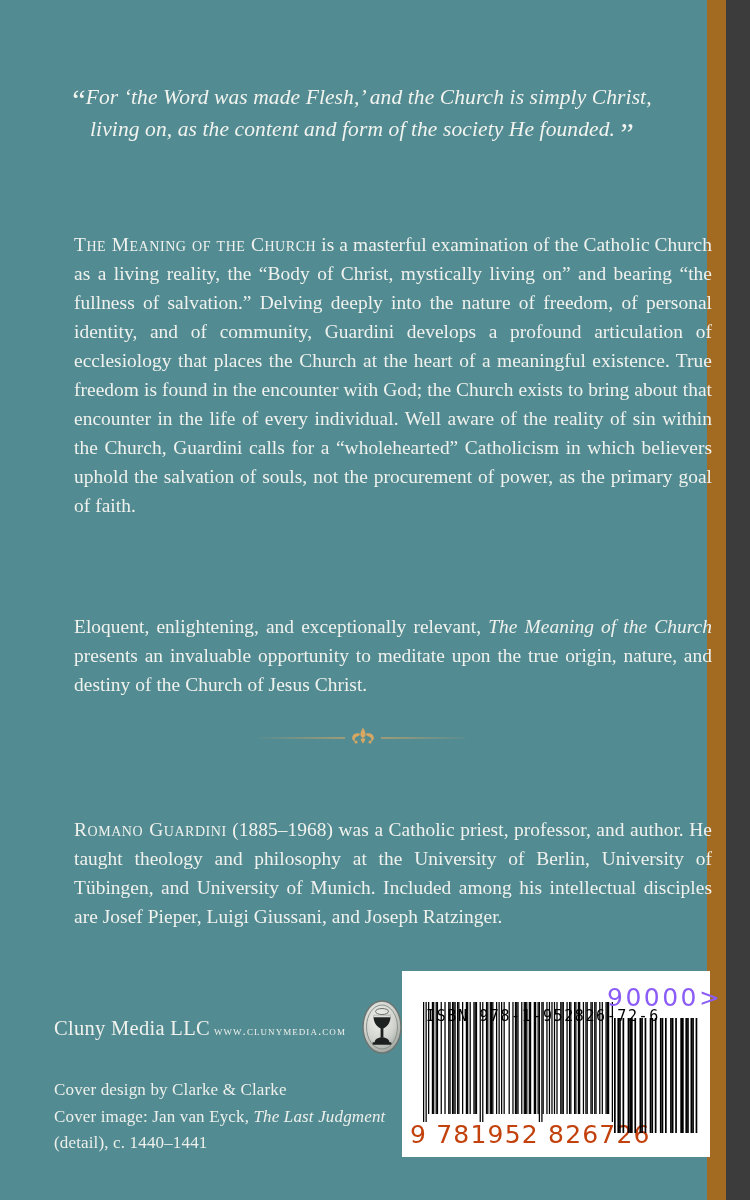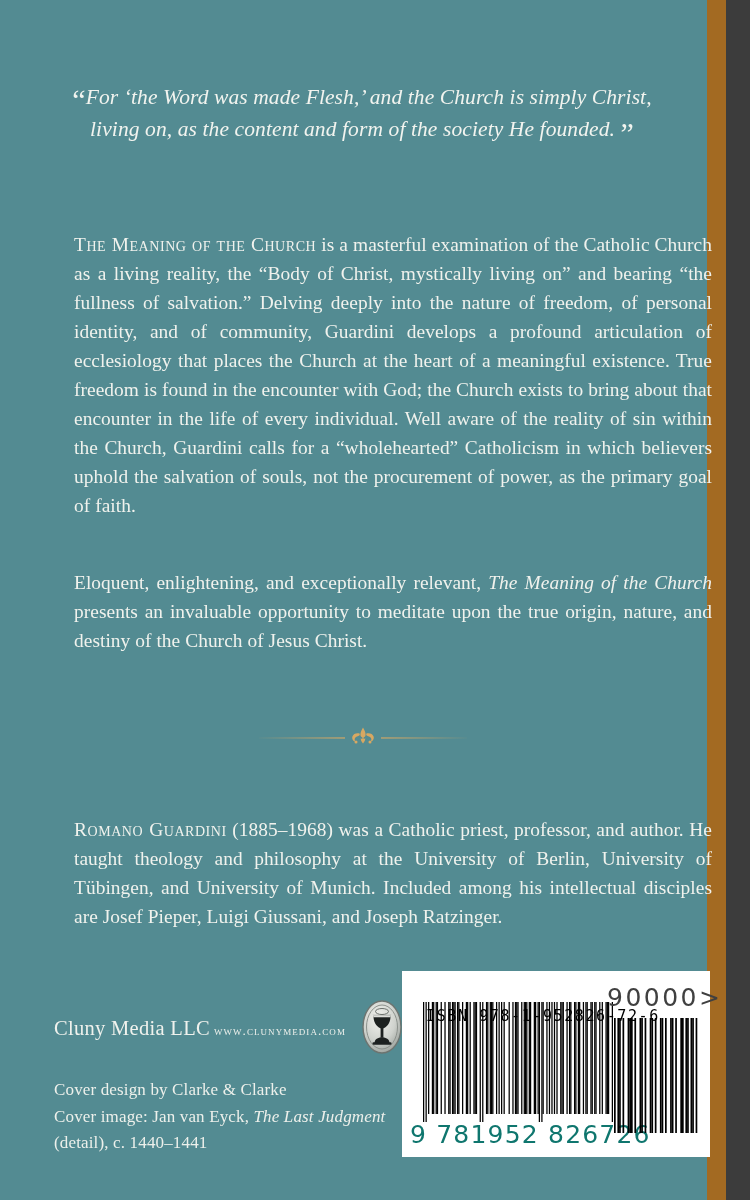--- a/index.html
+++ b/index.html
@@ -56,21 +56,21 @@
     left: 54px;
     width: 638px;
     font-size: 19.4px;
     line-height: 1.495;
     text-align: justify;
     color: #f0f2ed;
     letter-spacing: 0.05px;
     margin-left: 20px;
   }
   #para-main  { top: 230px; }
-  #para-second{ top: 568px; font-family: Liberation Serif, serif; }
+  #para-second{ top: 612px; font-family: Liberation Serif, serif; }
   #para-author{ top: 815px; }
 
   .smallcaps {
     font-variant: small-caps;
     letter-spacing: 0.55px;
   }
   .ital { font-style: italic; }
 
   
   #ornament {
@@ -157,33 +157,33 @@
     height: 120px;
   }
   #ean-digits {
     position: absolute;
     left: 8px;
     top: 149px;
     width: 200px;
     font-family: "DejaVu Sans", "Liberation Sans", sans-serif;
     font-size: 25px;
     letter-spacing: 1.2px;
-    color: #0f766e;
+    color: #c2410c;
     white-space: nowrap;
   }
   #addon-digits {
     position: absolute;
     left: 205px;
     top: 12px;
     width: 100px;
     text-align: right;
     font-family: "DejaVu Sans", "Liberation Sans", sans-serif;
     font-size: 25px;
     letter-spacing: 2.5px;
-    color: #404040;
+    color: #8b5cf6;
     white-space: nowrap;
   }
   #ean-addon {
     position: absolute;
     left: 212px;
     top: 47px;
     width: 85px;
     height: 115px;
   }
   .bars { display: block; }

